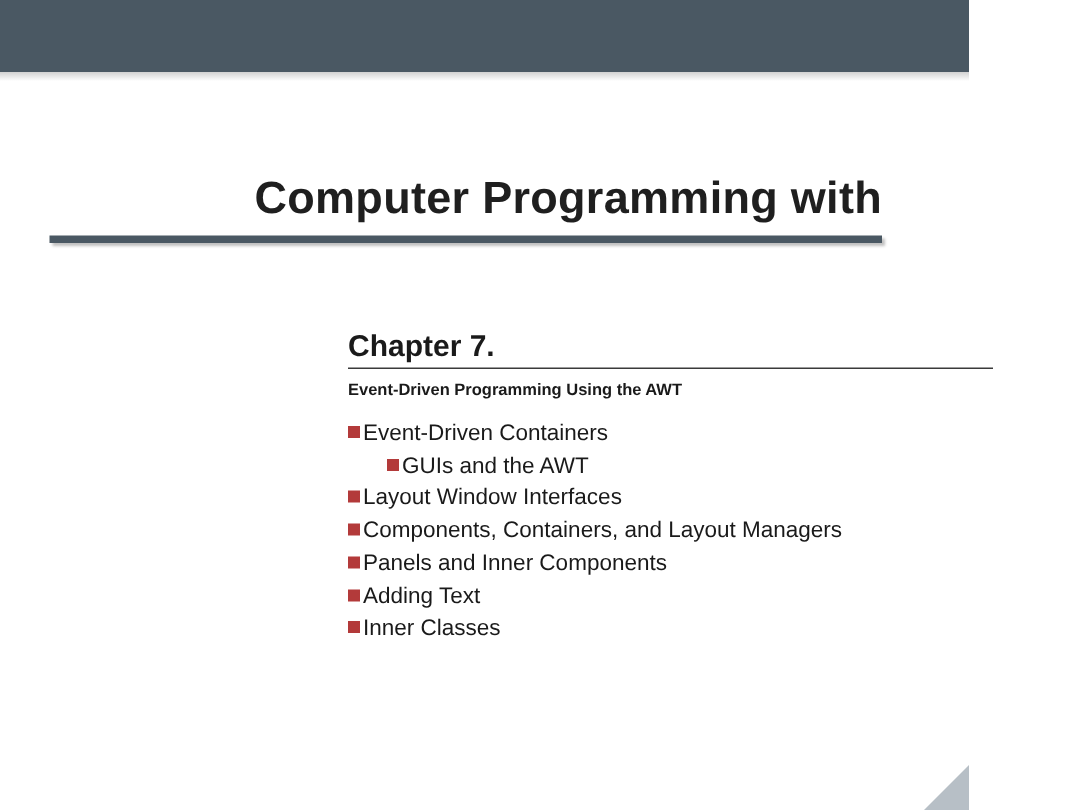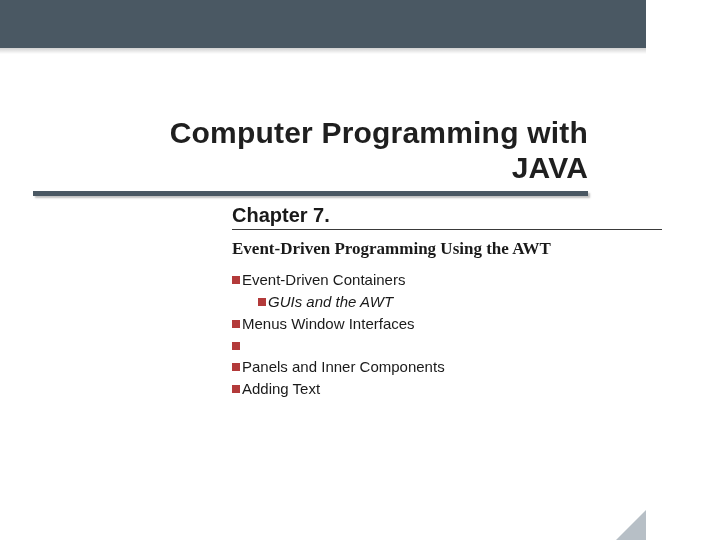--- a/index.html
+++ b/index.html
@@ -50,60 +50,58 @@
   }
   .title-rule {
     margin-top: 6px;
     height: 5px;
     background: #4a5863;
     box-shadow: 2px 2px 2px rgba(0,0,0,0.25);
     width: 100%;
   }
   .content {
     position: absolute;
-    top: 204px;
+    top: 220px;
     left: 232px;
     width: 430px;
   }
   .chapter {
     font-weight: 700;
     font-size: 20px;
     margin-bottom: 2px;
   }
   .chapter-rule {
     height: 1px;
     background: #3a3a3a;
     width: 100%;
     margin-bottom: 8px;
   }
   .subtitle {
     font-weight: 700;
-    font-size: 17px;
+    font-size: 11px;
     line-height: 1.25;
     margin-bottom: 10px;
-    font-family: Liberation Serif, serif;
   }
   .items {
     font-size: 15px;
     line-height: 1.45;
   }
   .bullet {
     display: inline-block;
     width: 8px;
     height: 8px;
     background: #b33a3a;
     margin-right: 2px;
     vertical-align: 1px;
   }
   .lvl1 {
     margin-left: 0;
   }
   .lvl2 {
     margin-left: 26px;
-    font-style: italic;
   }
   .notch {
     position: absolute;
     right: 0;
     bottom: 0;
     width: 0;
     height: 0;
     border-right: 30px solid #b7bfc6;
     border-top: 30px solid transparent;
   }
@@ -112,33 +110,33 @@
 <body>
 
 <div class="slide">
 
   <div class="topbar"></div>
   <div class="topbar-shadow"></div>
 
   <div class="title-block">
     <div class="title-text">
       <span>Computer Programming with</span><br>
-      <span>JAVA</span>
     </div>
     <div class="title-rule"></div>
   </div>
 
   <div class="content">
     <div class="chapter">Chapter 7.</div>
     <div class="chapter-rule"></div>
     <div class="subtitle">Event-Driven Programming Using the AWT</div>
     <div class="items" id="items">
         <div class="lvl1"><span class="bullet"></span><span>Event-Driven Containers</span></div>
         <div class="lvl2"><span class="bullet"></span><span>GUIs and the AWT</span></div>
-        <div class="lvl1"><span class="bullet"></span><span>Menus Window Interfaces</span></div>
-        <div class="lvl1"><span class="bullet"></span></div>
+        <div class="lvl1"><span class="bullet"></span><span>Layout Window Interfaces</span></div>
+        <div class="lvl1"><span class="bullet"></span><span>Components, Containers, and Layout Managers</span></div>
         <div class="lvl1"><span class="bullet"></span><span>Panels and Inner Components</span></div>
         <div class="lvl1"><span class="bullet"></span><span>Adding Text</span></div>
+        <div class="lvl1"><span class="bullet"></span><span>Inner Classes</span></div>
       </div>
   </div>
 
   <div class="notch"></div>
 </div>
 
 </body></html>

